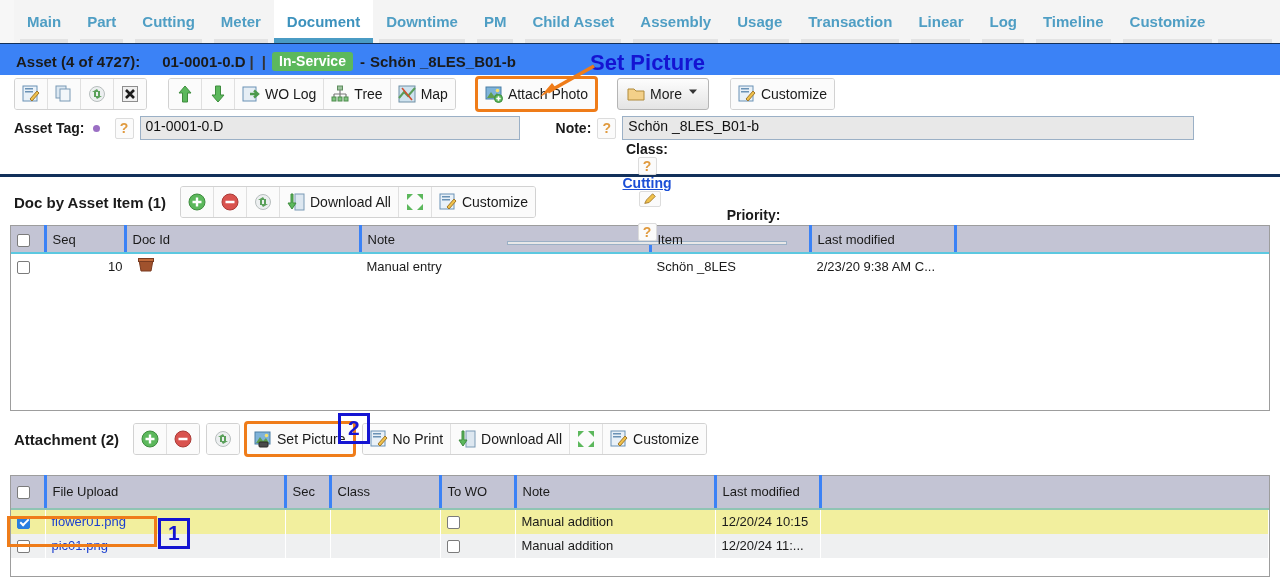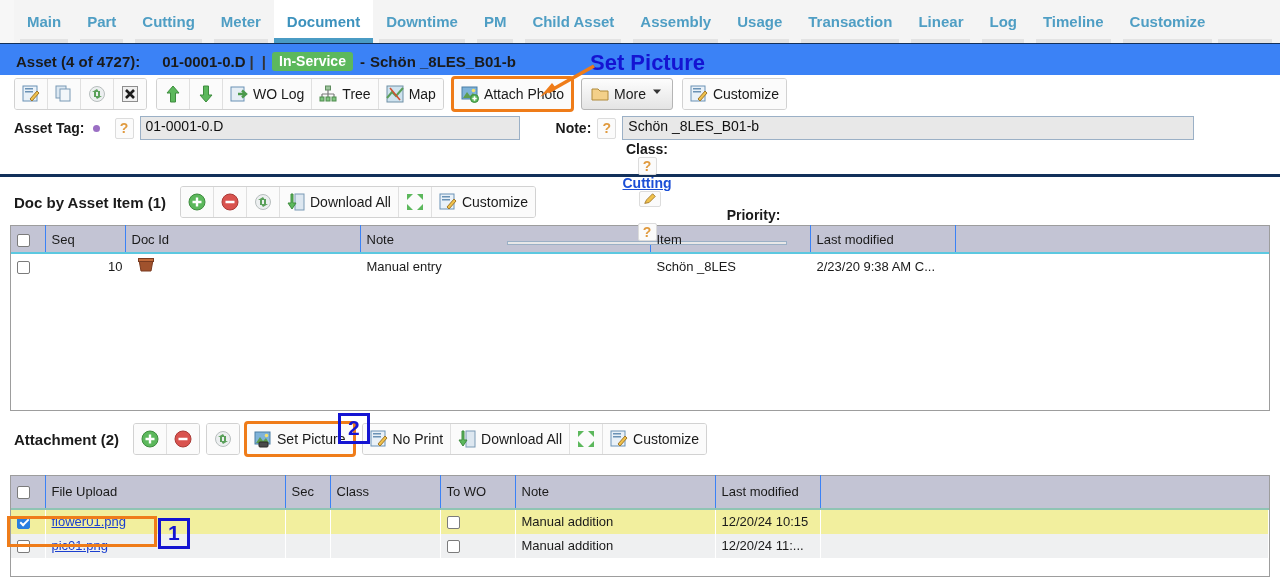--- a/index.html
+++ b/index.html
@@ -92,21 +92,21 @@
     margin: 0 2px;
   }
   .asset-suffix { margin-left: 5px; }
 
   
   .toolbar {
     display: flex;
     align-items: center;
     padding: 3px 0 3px 14px;
     background: #fff;
-    gap: 0;
+    gap: 12px;
   }
   .btn-group {
     display: flex;
     align-items: center;
     border: 1px solid #d2d2d2;
     border-radius: 3px;
     background: #fbfbfb;
     margin-right: 9px;
     overflow: hidden;
   }
@@ -227,21 +227,21 @@
     background: #fff;
     box-sizing: border-box;
   }
   table.grid {
     border-collapse: collapse;
     width: 100%;
     table-layout: fixed;
   }
   table.grid th {
     background: #c3c4d4;
-    border-right: 1px solid #3b82f6;
+    border-right: 3px solid #3b82f6;
     border-top: 1px solid #9d9d9d;
     text-align: left;
     font-size: 13px;
     font-weight: normal;
     color: #1a1a1a;
     padding: 4px 6px;
     height: 18px;
     vertical-align: middle;
     overflow: hidden;
   }
@@ -281,21 +281,20 @@
     content: "";
     position: absolute;
     left: 4px; top: 0px;
     width: 3px; height: 7px;
     border: solid #fff;
     border-width: 0 2px 2px 0;
     transform: rotate(45deg);
   }
   .filelink {
     color: #1b3fcf;
-    text-decoration: underline;
     font-size: 13px;
     cursor: pointer;
   }
   .bucket {
     display:inline-block; margin-left:6px; vertical-align: middle;
   }
 
   
   .anno-text {
     position: absolute;

